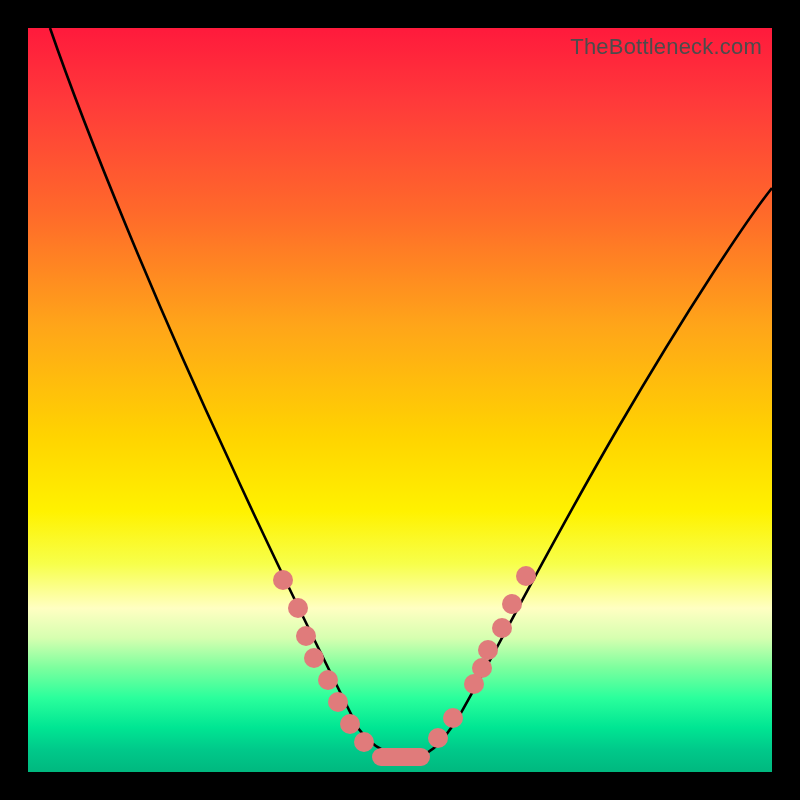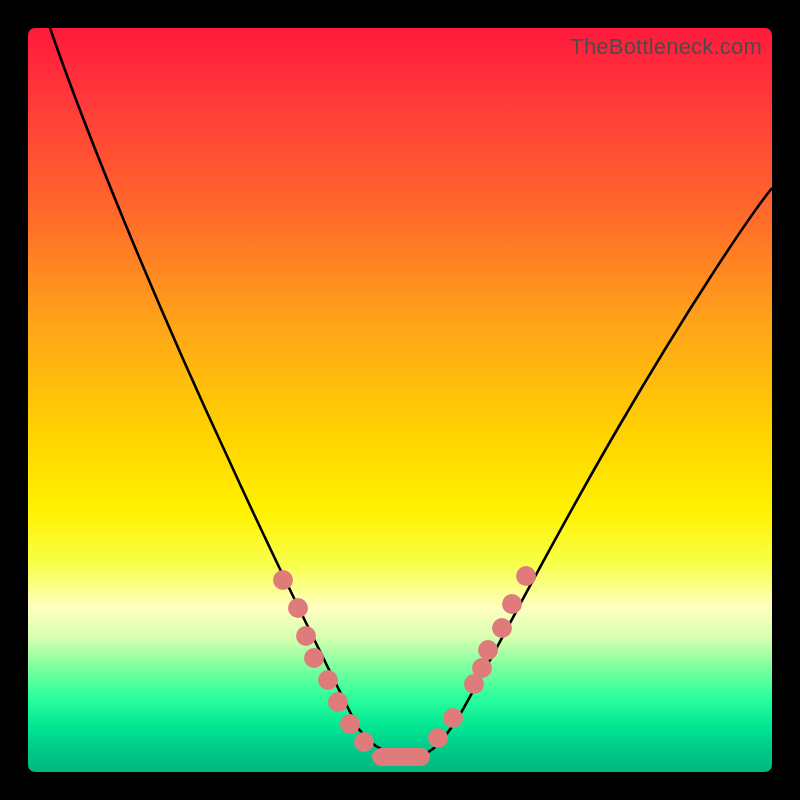--- a/index.html
+++ b/index.html
@@ -35,21 +35,20 @@
       #fff200 65%,
       #f7ff4a 72%,
       #ffffc2 78%,
       #d6ffb0 82%,
       #7cff9e 86%,
       #2bff9c 90%,
       #00e693 94%,
       #00c98a 97%,
       #00b87f 100%
     );
-    border-radius: 7px;
   }
   .watermark {
     position: absolute;
     top: 6px;
     right: 10px;
     color: #4c4c4c;
     font-size: 22px;
     letter-spacing: 0.2px;
     font-weight: 400;
     user-select: none;

